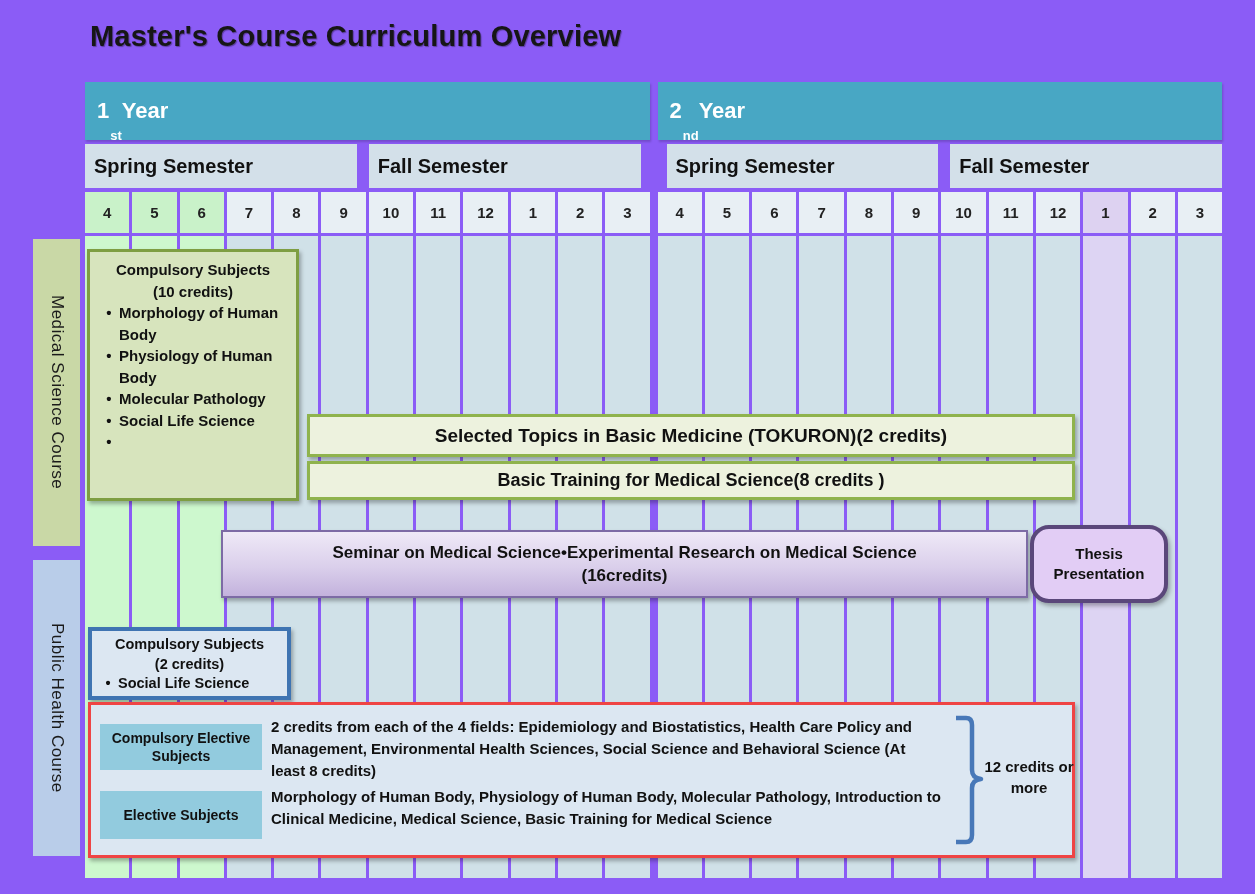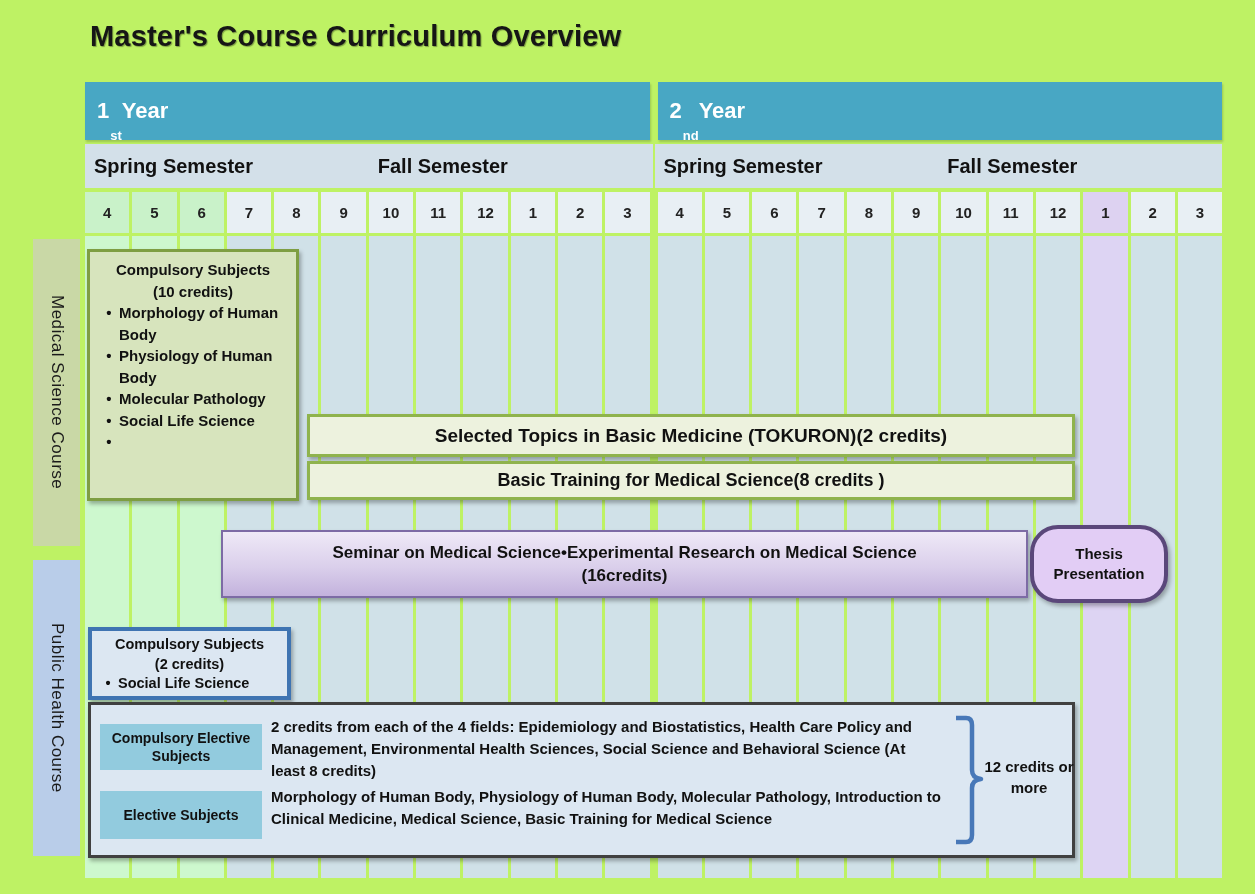--- a/index.html
+++ b/index.html
@@ -1,34 +1,34 @@
 <!DOCTYPE html>
 <html><head>
 <meta charset="utf-8">
 <style>
   html,body{margin:0;padding:0;background:#ffffff;}
   body{font-family:"Liberation Sans",sans-serif;}
-  .page{position:relative;width:1255px;height:894px;background:#bef264;overflow:hidden;}
+  .page{position:relative;width:1255px;height:894px;background:#8b5cf6;overflow:hidden;}
 
   .title{position:absolute;left:90px;top:20px;font-size:29px;font-weight:700;color:#161616;
          text-shadow:1px 1px 1px rgba(0,0,0,0.35);letter-spacing:0.2px;}
 
   
   .grid{position:absolute;left:85px;top:82px;width:1137px;}
   .trow{display:flex;gap:3px;position:absolute;left:0;width:1137px;}
   .ygap{width:2px;flex:0 0 auto;}
 
   .row-years{top:0;height:58px;}
   .year-cell{flex:1;background:#48a7c4;color:#ffffff;font-weight:700;font-size:22px;
              display:flex;align-items:center;padding-left:12px;box-sizing:border-box;
              box-shadow:1px 2px 2px rgba(0,0,0,0.18);}
   .year-cell sup{font-size:13px;margin-left:1px;margin-top:48px;}
   .year-word{}
 
-  .row-sem{top:62px;height:44px;gap:0;}
+  .row-sem{top:62px;height:44px;gap:12px;}
   .sem-cell{flex:1;background:#d3e0e9;color:#111;font-weight:700;font-size:20px;
             display:flex;align-items:center;padding-left:9px;box-sizing:border-box;}
 
   .row-months{top:110px;height:41px;}
   .mcell{flex:1;display:flex;align-items:center;justify-content:center;
          font-size:15px;font-weight:600;color:#222;}
   .m-plain{background:#e8eff4;}
   .m-green{background:#c9f2c9;}
   .m-purple{background:#ddd2f1;}
 
@@ -59,28 +59,28 @@
         font-size:19px;font-weight:700;color:#111;}
   .bar-topics{left:307px;top:414px;width:768px;height:43px;}
   .bar-training{left:307px;top:461px;width:768px;height:39px;font-size:18px;}
 
   .seminar{left:221px;top:530px;width:807px;height:68px;border:2.5px solid #7d6ba5;border-radius:0;
            background:linear-gradient(#efe9f7 0%,#dacfeb 55%,#c3b2dd 100%);
            display:flex;flex-direction:column;align-items:center;justify-content:center;
            font-size:17px;font-weight:700;color:#111;line-height:23px;}
 
   .thesis{left:1030px;top:525px;width:138px;height:78px;background:#e2cdf5;border:4px solid #5a477a;
-          border-radius:28px;display:flex;align-items:center;justify-content:center;text-align:center;
+          border-radius:19px;display:flex;align-items:center;justify-content:center;text-align:center;
           font-size:15px;font-weight:700;color:#111;line-height:20px;padding:4px;}
 
   .pub-comp{left:88px;top:627px;width:203px;height:73px;background:#dce7f2;border:4px solid #3f74b2;
             padding:4px 6px;font-size:14.5px;font-weight:700;color:#111;line-height:19.5px;}
   .pub-comp .ctitle{text-align:center;}
 
-  .electives{left:88px;top:702px;width:987px;height:156px;background:#dce7f2;border:3px solid #404040;}
+  .electives{left:88px;top:702px;width:987px;height:156px;background:#dce7f2;border:3px solid #ef4444;}
   .teal-label{position:absolute;left:9px;width:162px;background:#92cbde;display:flex;align-items:center;
               justify-content:center;text-align:center;font-size:14px;font-weight:700;color:#111;line-height:18px;}
   .teal-1{top:19px;height:46px;}
   .teal-2{top:86px;height:48px;}
   .edesc{position:absolute;left:180px;width:672px;font-size:15px;font-weight:700;color:#111;line-height:22px;}
   .edesc-1{top:11px;}
   .edesc-2{top:81px;}
   .brace{position:absolute;left:860px;top:9px;}
   .etotal{position:absolute;left:890px;top:51px;width:96px;text-align:center;
           font-size:15px;font-weight:700;color:#111;line-height:21px;}

